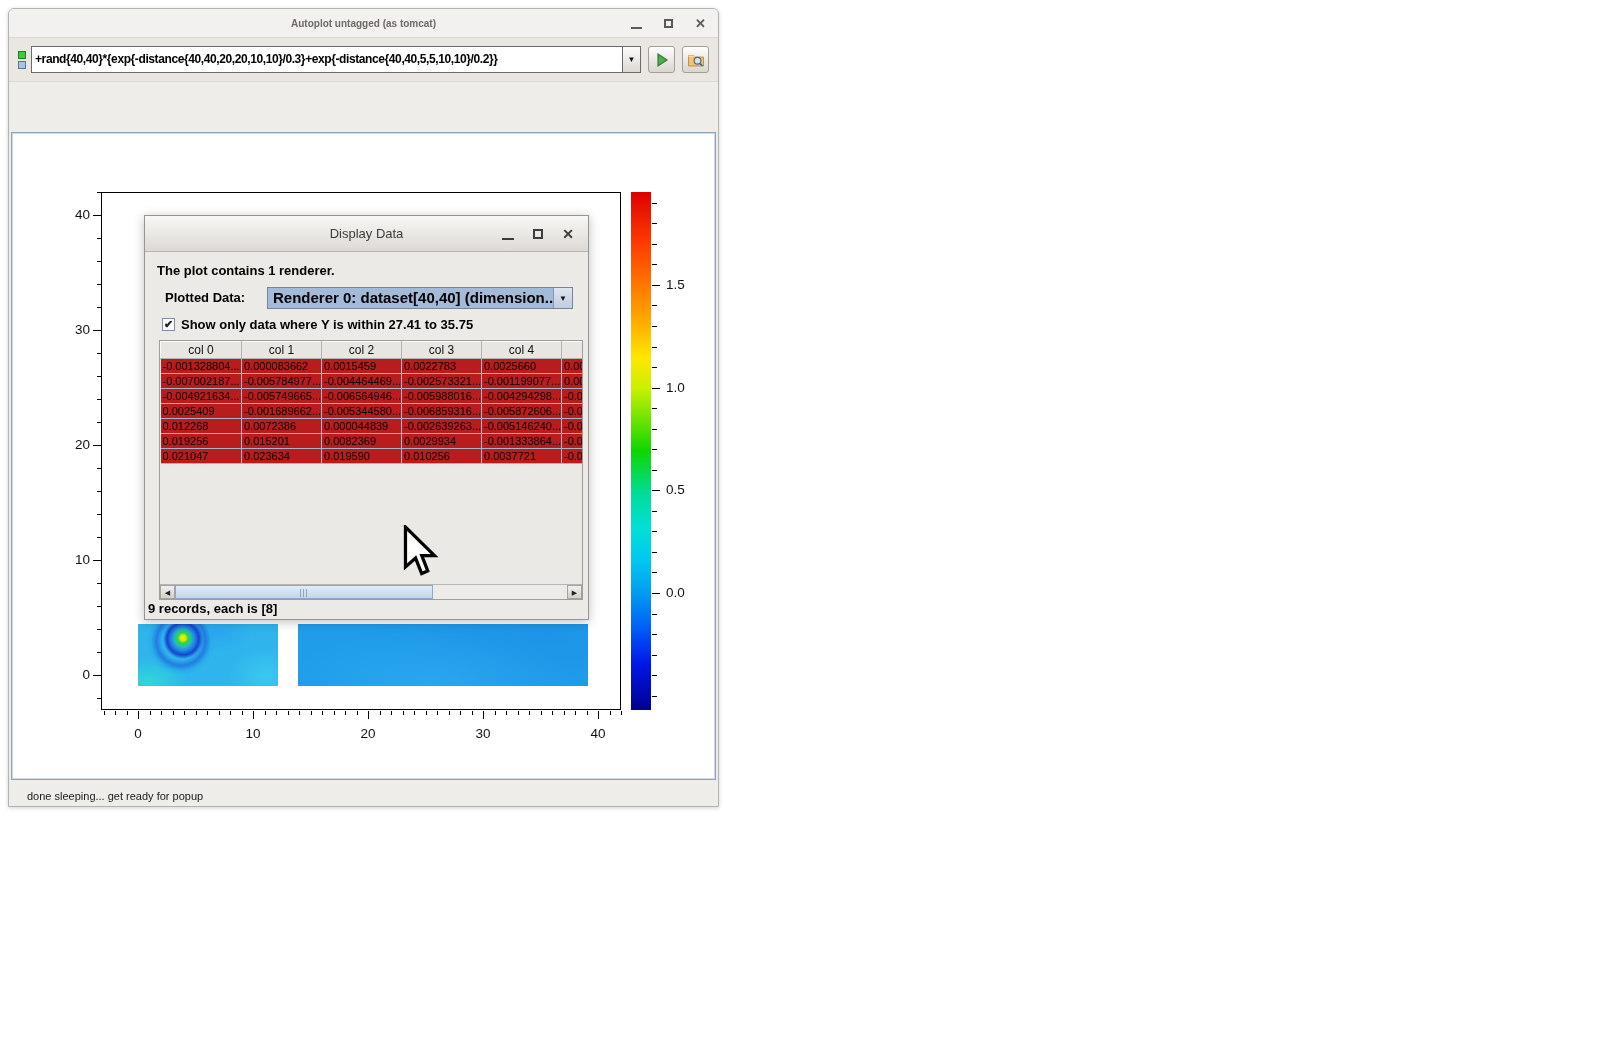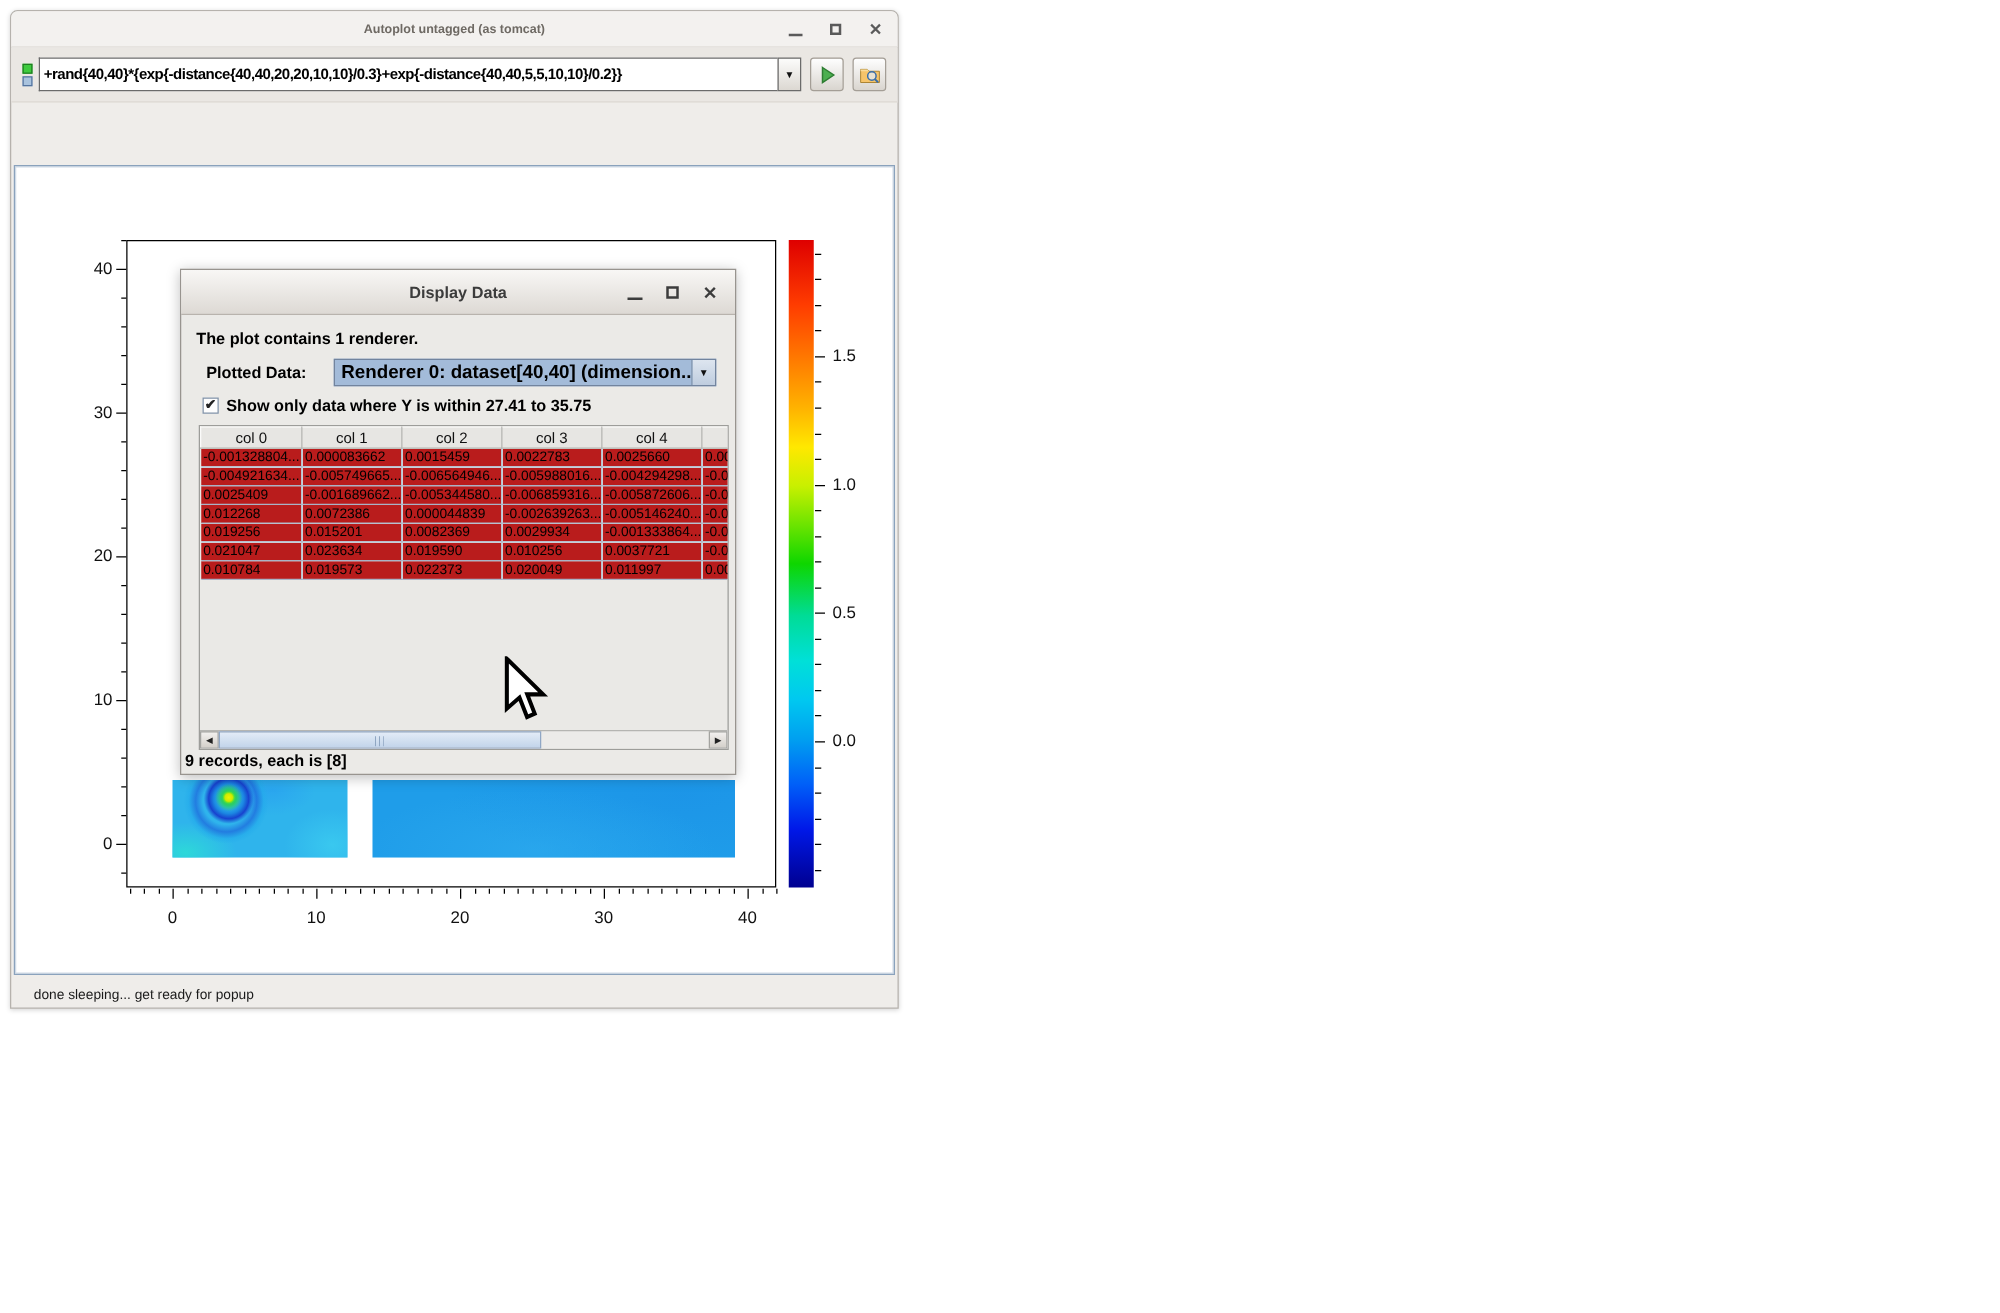--- a/index.html
+++ b/index.html
@@ -70,21 +70,21 @@
   #strip-right { left:286px; width:290px; background-color:#1f9de9;
     background-image:
       radial-gradient(ellipse 180px 60px at 45% 90%, rgba(50,175,240,.5), rgba(50,175,240,0) 80%),
       radial-gradient(ellipse 220px 70px at 85% 20%, rgba(25,140,230,.45), rgba(25,140,230,0) 85%); }
 
   
   #dialog { position:absolute; left:132px; top:82px; width:445px; height:405px; background:#ebeae7;
     border:1px solid #98948f; box-shadow:0 2px 10px rgba(0,0,0,.25); z-index:10; }
   .dlg-titlebar { position:relative; height:36px; background:linear-gradient(#f8f7f5,#ddd9d4);
     border-bottom:1px solid #b8b3ad; text-align:center; }
-  .dlg-title { line-height:36px; font-size:13px; font-weight:700; color:#3c3c3c; }
+  .dlg-title { line-height:36px; font-size:13px; font-weight:400; color:#3c3c3c; }
   .dlg-controls { position:absolute; right:14px; top:0; height:36px; display:flex; align-items:center; gap:19px; }
   .dc-min { width:12px; height:2px; background:#3c3c3c; margin-top:9px; }
   .dc-max { width:10px; height:10px; border:2px solid #3c3c3c; }
   .dc-close { font-size:14px; font-weight:700; color:#3c3c3c; }
 
   .dlg-summary { margin:11px 0 0 12px; font-size:13px; font-weight:700; color:#000; }
   .dlg-plotted { position:relative; height:22px; margin-top:9px; padding-left:20px; }
   .dlg-plotted-label { font-size:13px; font-weight:700; line-height:22px; }
   .combo { position:absolute; left:122px; top:0; width:306px; height:22px; display:flex;
     border:1px solid #72849e; background:#a3bbd9; }
@@ -321,20 +321,28 @@
               <tbody>
                 <tr>
                   <td>-0.001328804...</td>
                   <td>0.000083662</td>
                   <td>0.0015459</td>
                   <td>0.0022783</td>
                   <td>0.0025660</td>
                   <td>0.00</td>
                 </tr>
                 <tr>
+                  <td>-0.007002187...</td>
+                  <td>-0.005784977...</td>
+                  <td>-0.004464469...</td>
+                  <td>-0.002573321...</td>
+                  <td>-0.001199077...</td>
+                  <td>0.00</td>
+                </tr>
+                <tr>
                   <td>-0.004921634...</td>
                   <td>-0.005749665...</td>
                   <td>-0.006564946...</td>
                   <td>-0.005988016...</td>
                   <td>-0.004294298...</td>
                   <td>-0.00</td>
                 </tr>
                 <tr>
                   <td>0.0025409</td>
                   <td>-0.001689662...</td>
@@ -359,28 +367,20 @@
                   <td>-0.001333864...</td>
                   <td>-0.00</td>
                 </tr>
                 <tr>
                   <td>0.021047</td>
                   <td>0.023634</td>
                   <td>0.019590</td>
                   <td>0.010256</td>
                   <td>0.0037721</td>
                   <td>-0.00</td>
-                </tr>
-                <tr>
-                  <td>0.010784</td>
-                  <td>0.019573</td>
-                  <td>0.022373</td>
-                  <td>0.020049</td>
-                  <td>0.011997</td>
-                  <td>0.00</td>
                 </tr>
               </tbody>
             </table>
         <div class="hscroll">
           <span class="hs-btn hs-left">◀</span>
           <span class="hs-thumb">
                 <span class="hs-grip"></span>
               </span>
           <span class="hs-btn hs-right">▶</span>
         </div>

